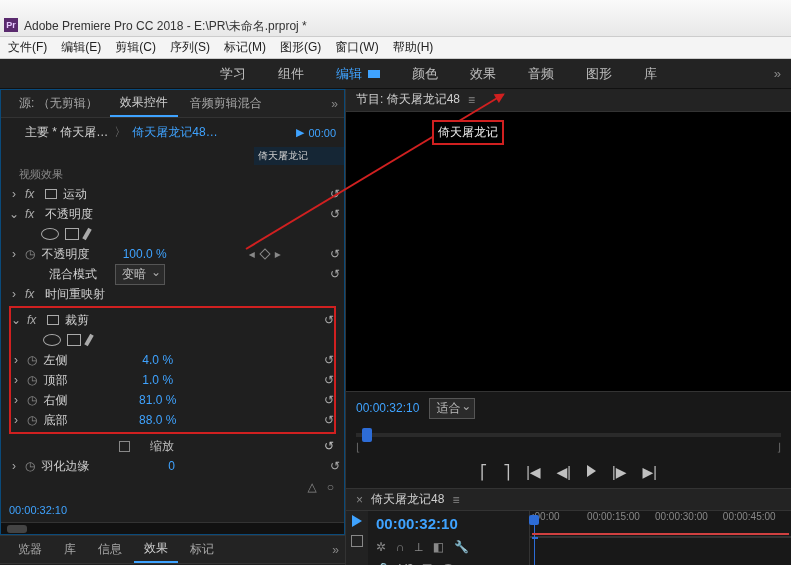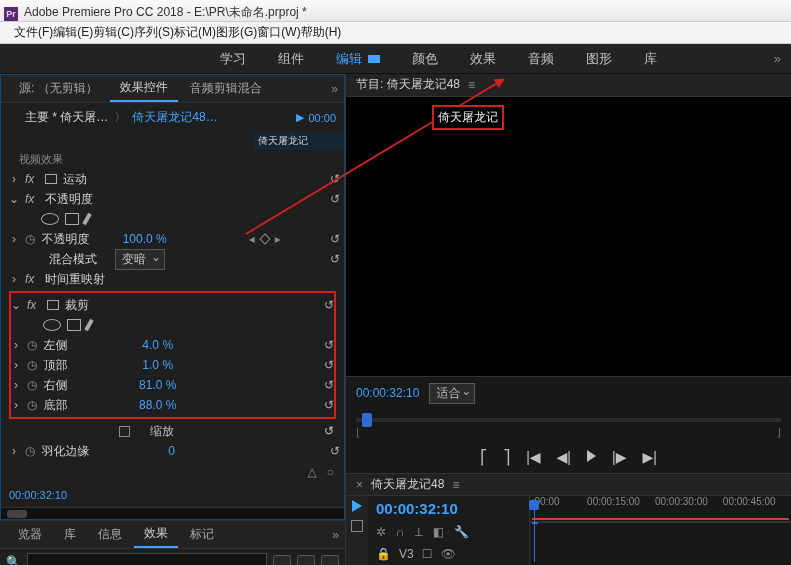--- a/index.html
+++ b/index.html
@@ -1,19 +1,19 @@
 <!DOCTYPE html>
 <html><head>
 <meta charset="utf-8">
 <style>
 * { margin:0; padding:0; box-sizing:border-box; font-family: "Microsoft YaHei", Arial, sans-serif; }
 body { background:#1e1e1e; color:#c0c0c0; font-size:12px; width:791px; height:565px; overflow:hidden; position:relative; }
-.titlebar { background:linear-gradient(#fafafa,#e8e8e8); height:22px; display:flex; align-items:flex-end; padding:0 4px; color:#333; border-bottom:1px solid #ccc; }
+.titlebar { background:linear-gradient(#fafafa,#e8e8e8); height:22px; display:flex; align-items:flex-start; padding:18px 4px; color:#333; border-bottom:1px solid #ccc; }
 .titlebar .app-icon { width:14px; height:14px; background:#5a2a6e; color:#e8caff; font-size:9px; text-align:center; line-height:14px; margin-right:6px; font-weight:bold; }
-.menubar { background:#f4f4f4; height:22px; display:flex; align-items:center; padding:0 14px; color:#222; border-bottom:1px solid #ccc; }
+.menubar { background:#f4f4f4; height:22px; display:flex; align-items:center; padding:0 8px; color:#222; border-bottom:1px solid #ccc; gap:14px; }
 .menubar span { cursor:default; }
 .workspaces { background:#232323; height:30px; display:flex; align-items:center; padding-left:220px; gap:32px; color:#bfbfbf; font-size:13px; border-bottom:1px solid #111; }
 .workspaces .ws { cursor:pointer; }
 .workspaces .ws.active { color:#3fa3ff; display:flex; align-items:center; gap:6px; }
 .workspaces .ws.active::after { content:""; width:12px; height:8px; display:inline-block; background:linear-gradient(#3fa3ff,#3fa3ff); background-size:12px 1px, 12px 1px, 12px 1px; border-top:1px solid #3fa3ff; border-bottom:1px solid #3fa3ff; box-sizing:border-box; }
 .dbl-arrow { color:#888; margin-left:auto; margin-right:10px; cursor:pointer; }
 .main-columns { display:flex; height:calc(565px - 74px); }
 .left-col { width:346px; background:#1f1f1f; border-right:1px solid #333; display:flex; flex-direction:column; }
 .right-col { flex:1; background:#181818; display:flex; flex-direction:column; position:relative; }
 

